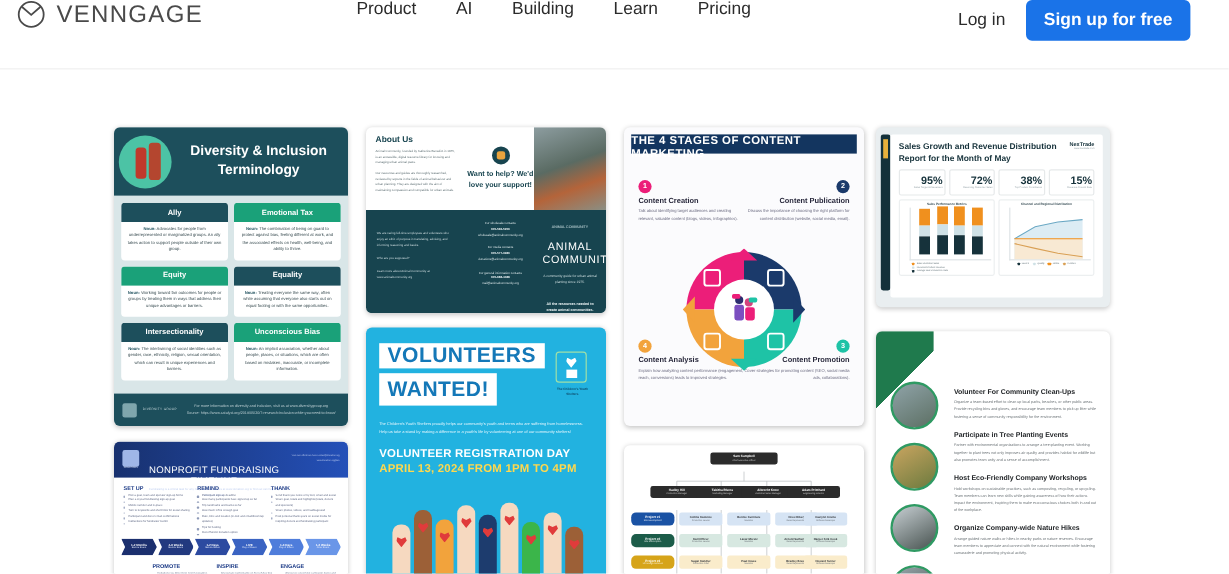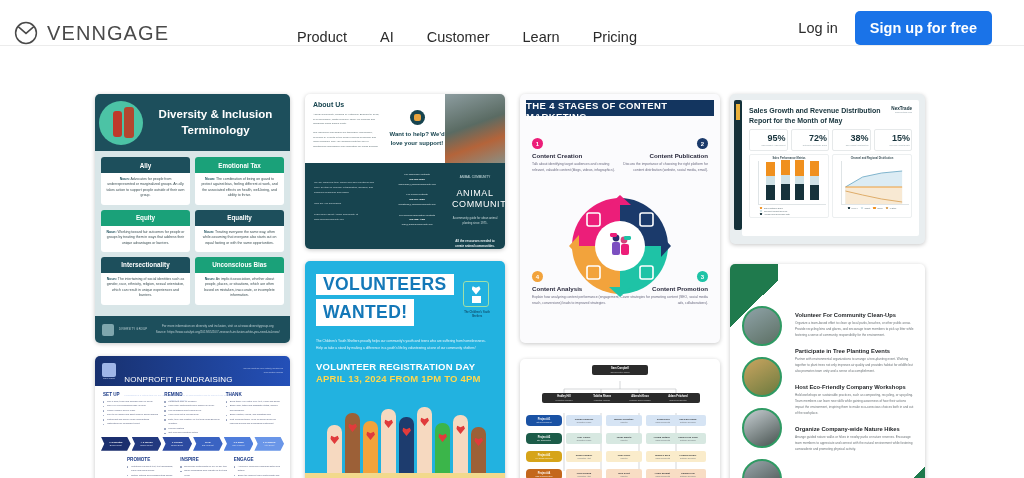--- a/index.html
+++ b/index.html
@@ -1,21 +1,21 @@
 <!DOCTYPE html>
 <html><head>
 <meta charset="utf-8">
 <style>
   * { box-sizing: border-box; margin:0; padding:0; }
   html,body { width:1024px; height:478px; overflow:hidden; background:#ffffff;
               font-family:"Liberation Sans", sans-serif; }
 
   
-  #header { height:46px; width:1024px; background:#fff; border-bottom:1px solid #ececec;
-            display:flex; align-items:flex-end; position:relative; }
+  #header { height:58px; width:1024px; background:#fff; border-bottom:1px solid #ececec;
+            display:flex; align-items:flex-start; position:relative; }
   #logo { display:flex; align-items:center; gap:9px; margin-left:14px; cursor:pointer; }
   #logo svg { display:block; }
   #logo-text { font-size:20px; letter-spacing:1.1px; color:#4a4a4a; font-weight:400; }
   #mainnav { display:flex; align-items:center; gap:33px; position:absolute; left:297px; }
   .navlink { font-size:14.5px; color:#2b2b2b; cursor:pointer; white-space:nowrap; }
   #authgroup { position:absolute; right:32px; display:flex; align-items:center; gap:17px; }
   #login { font-size:14.5px; color:#2b2b2b; cursor:pointer; }
   #signup { background:#1a73e8; color:#fff; font-size:14.5px; font-weight:700;
             padding:9px 15px; border-radius:5px; border:none; cursor:pointer; white-space:nowrap; }
 
@@ -188,21 +188,21 @@
       <svg width="24" height="24" viewBox="0 0 24 24">
         <circle cx="12" cy="12" r="10.4" fill="none" stroke="#4a4a4a" stroke-width="1.5"></circle>
         <path d="M4.2 5.6 L12 12.4 L19.8 5.6" fill="none" stroke="#4a4a4a" stroke-width="1.5"></path>
       </svg>
     </span>
     <span id="logo-text">VENNGAGE</span>
   </div>
   <nav id="mainnav">
     <span class="navlink">Product</span>
     <span class="navlink">AI</span>
-    <span class="navlink">Customer</span>
+    <span class="navlink">Building</span>
     <span class="navlink">Learn</span>
     <span class="navlink">Pricing</span>
   </nav>
   <div id="authgroup">
     <span id="login">Log in</span>
     <button id="signup">Sign up for free</button>
   </div>
 </div>
 
 <div id="gallery">

